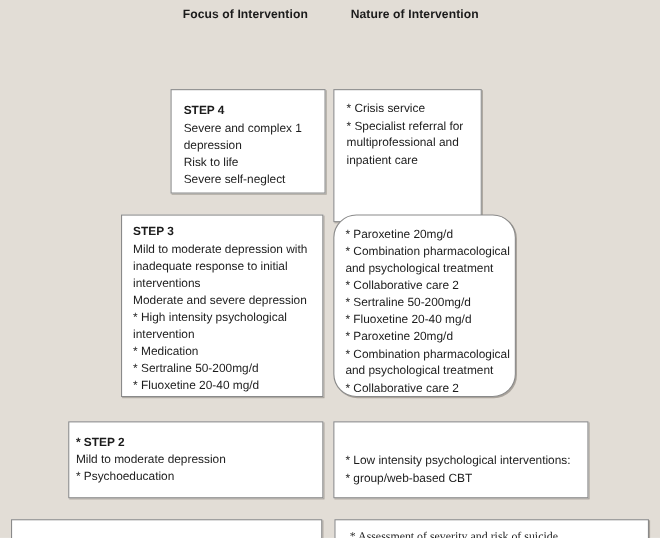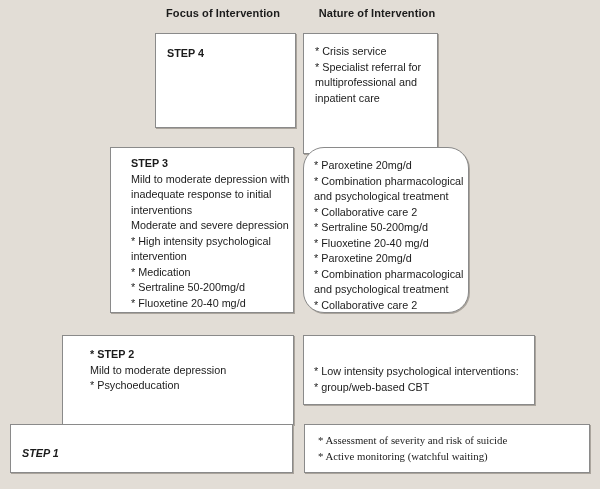--- a/index.html
+++ b/index.html
@@ -22,43 +22,48 @@
   .h-nature{left:308px;top:7px;width:138px;}
   .box{
     position:absolute;
     background:#ffffff;
     border:1.5px solid #8a8a8a;
     box-sizing:border-box;
     box-shadow:1px 1px 0 #aaa49c;
     font-size:10.8px;
     line-height:15.5px;
     overflow:hidden;
+    margin-top:48px;
   }
   .box-title{font-weight:bold;white-space:pre;}
   .box-body{white-space:pre;}
   .b-s4f{left:155px;top:33px;width:141px;height:95px;padding:12px 4px 0 11px;}
   .b-s4n{left:303px;top:33px;width:135px;height:121px;padding:10px 3px 0 11px;}
-  .b-s3f{left:110px;top:147px;width:184px;height:166px;padding:8px 4px 0 20px;}
+  .b-s3f{left:110px;top:147px;width:184px;height:166px;padding:8px 4px 0 10px;}
   .b-s3n{left:303px;top:147px;width:166px;height:166px;padding:10px 2px 0 10px;border-radius:21px;}
-  .b-s2f{left:62px;top:335px;width:232px;height:90px;padding:11px 6px 0 27px;}
+  .b-s2f{left:62px;top:335px;width:232px;height:70px;padding:11px 6px 0 6px;}
   .b-s2n{left:303px;top:335px;width:232px;height:70px;padding:28px 0 0 10px;}
   .b-s1f{left:10px;top:424px;width:283px;height:49px;padding:21px 6px 0 11px;font-style:italic;}
   .b-s1n{left:304px;top:424px;width:286px;height:49px;padding:8px 4px 0 13px;font-family:Liberation Serif, serif;}
 </style>
 </head>
 <body>
 
 <div class="canvas">
 
   <div class="col-header h-focus">Focus of Intervention</div>
 
   <div class="col-header h-nature">Nature of Intervention</div>
 
   <div class="box b-s4f">
     <div class="box-title">STEP 4</div>
+    <div class="box-body">Severe and complex 1
+depression
+Risk to life
+Severe self-neglect</div>
   </div>
   <div class="box b-s4n">
     <div class="box-body">* Crisis service
 * Specialist referral for
 multiprofessional and
 inpatient care</div>
   </div>
 
   <div class="box b-s3f">
     <div class="box-title">STEP 3</div>

